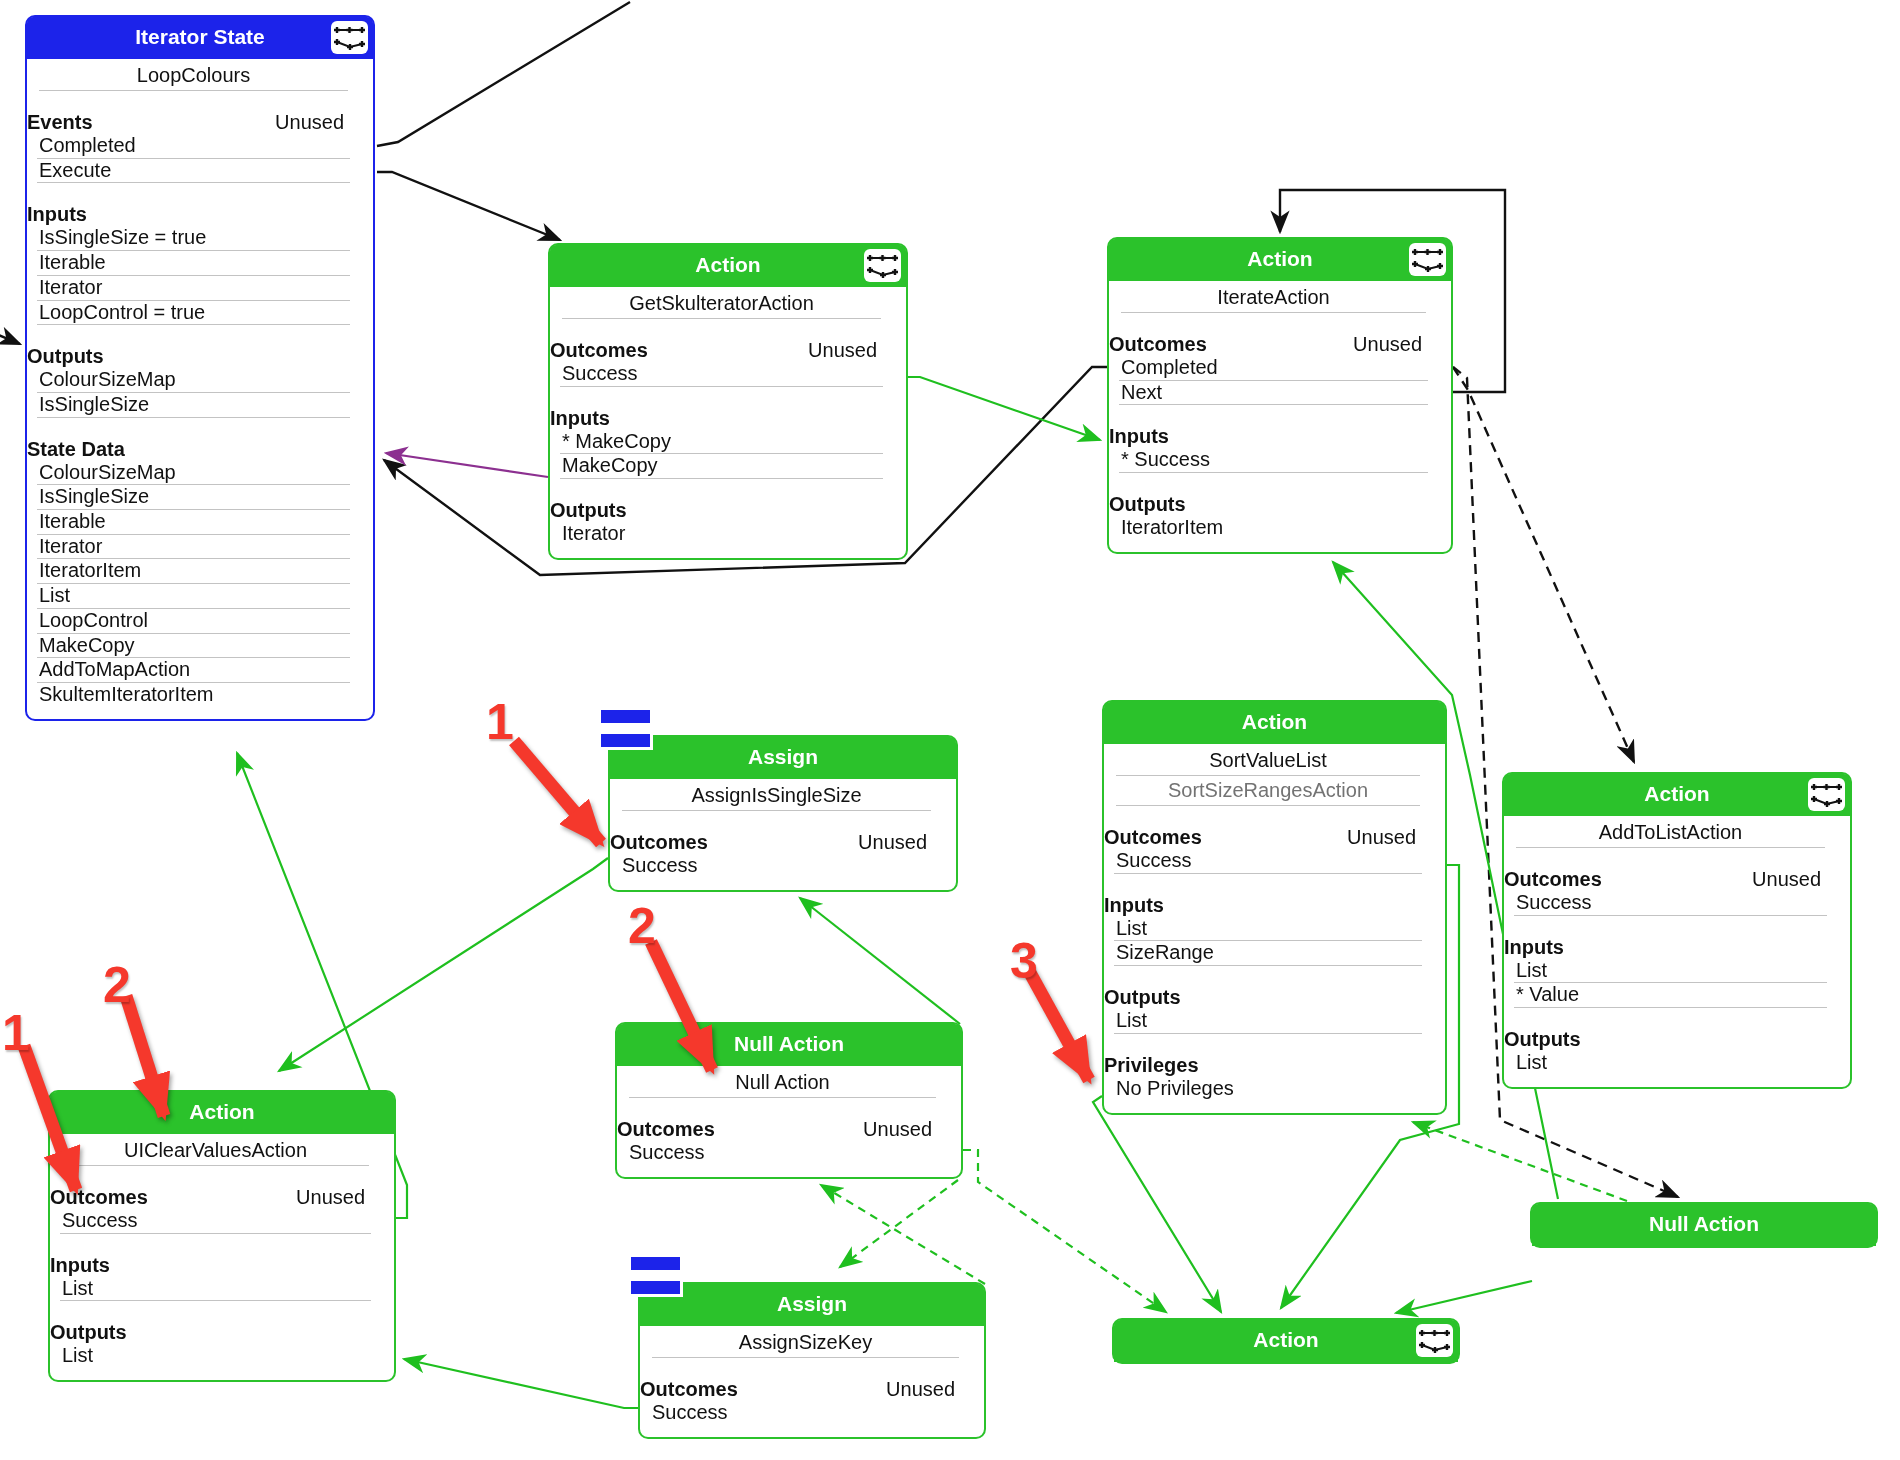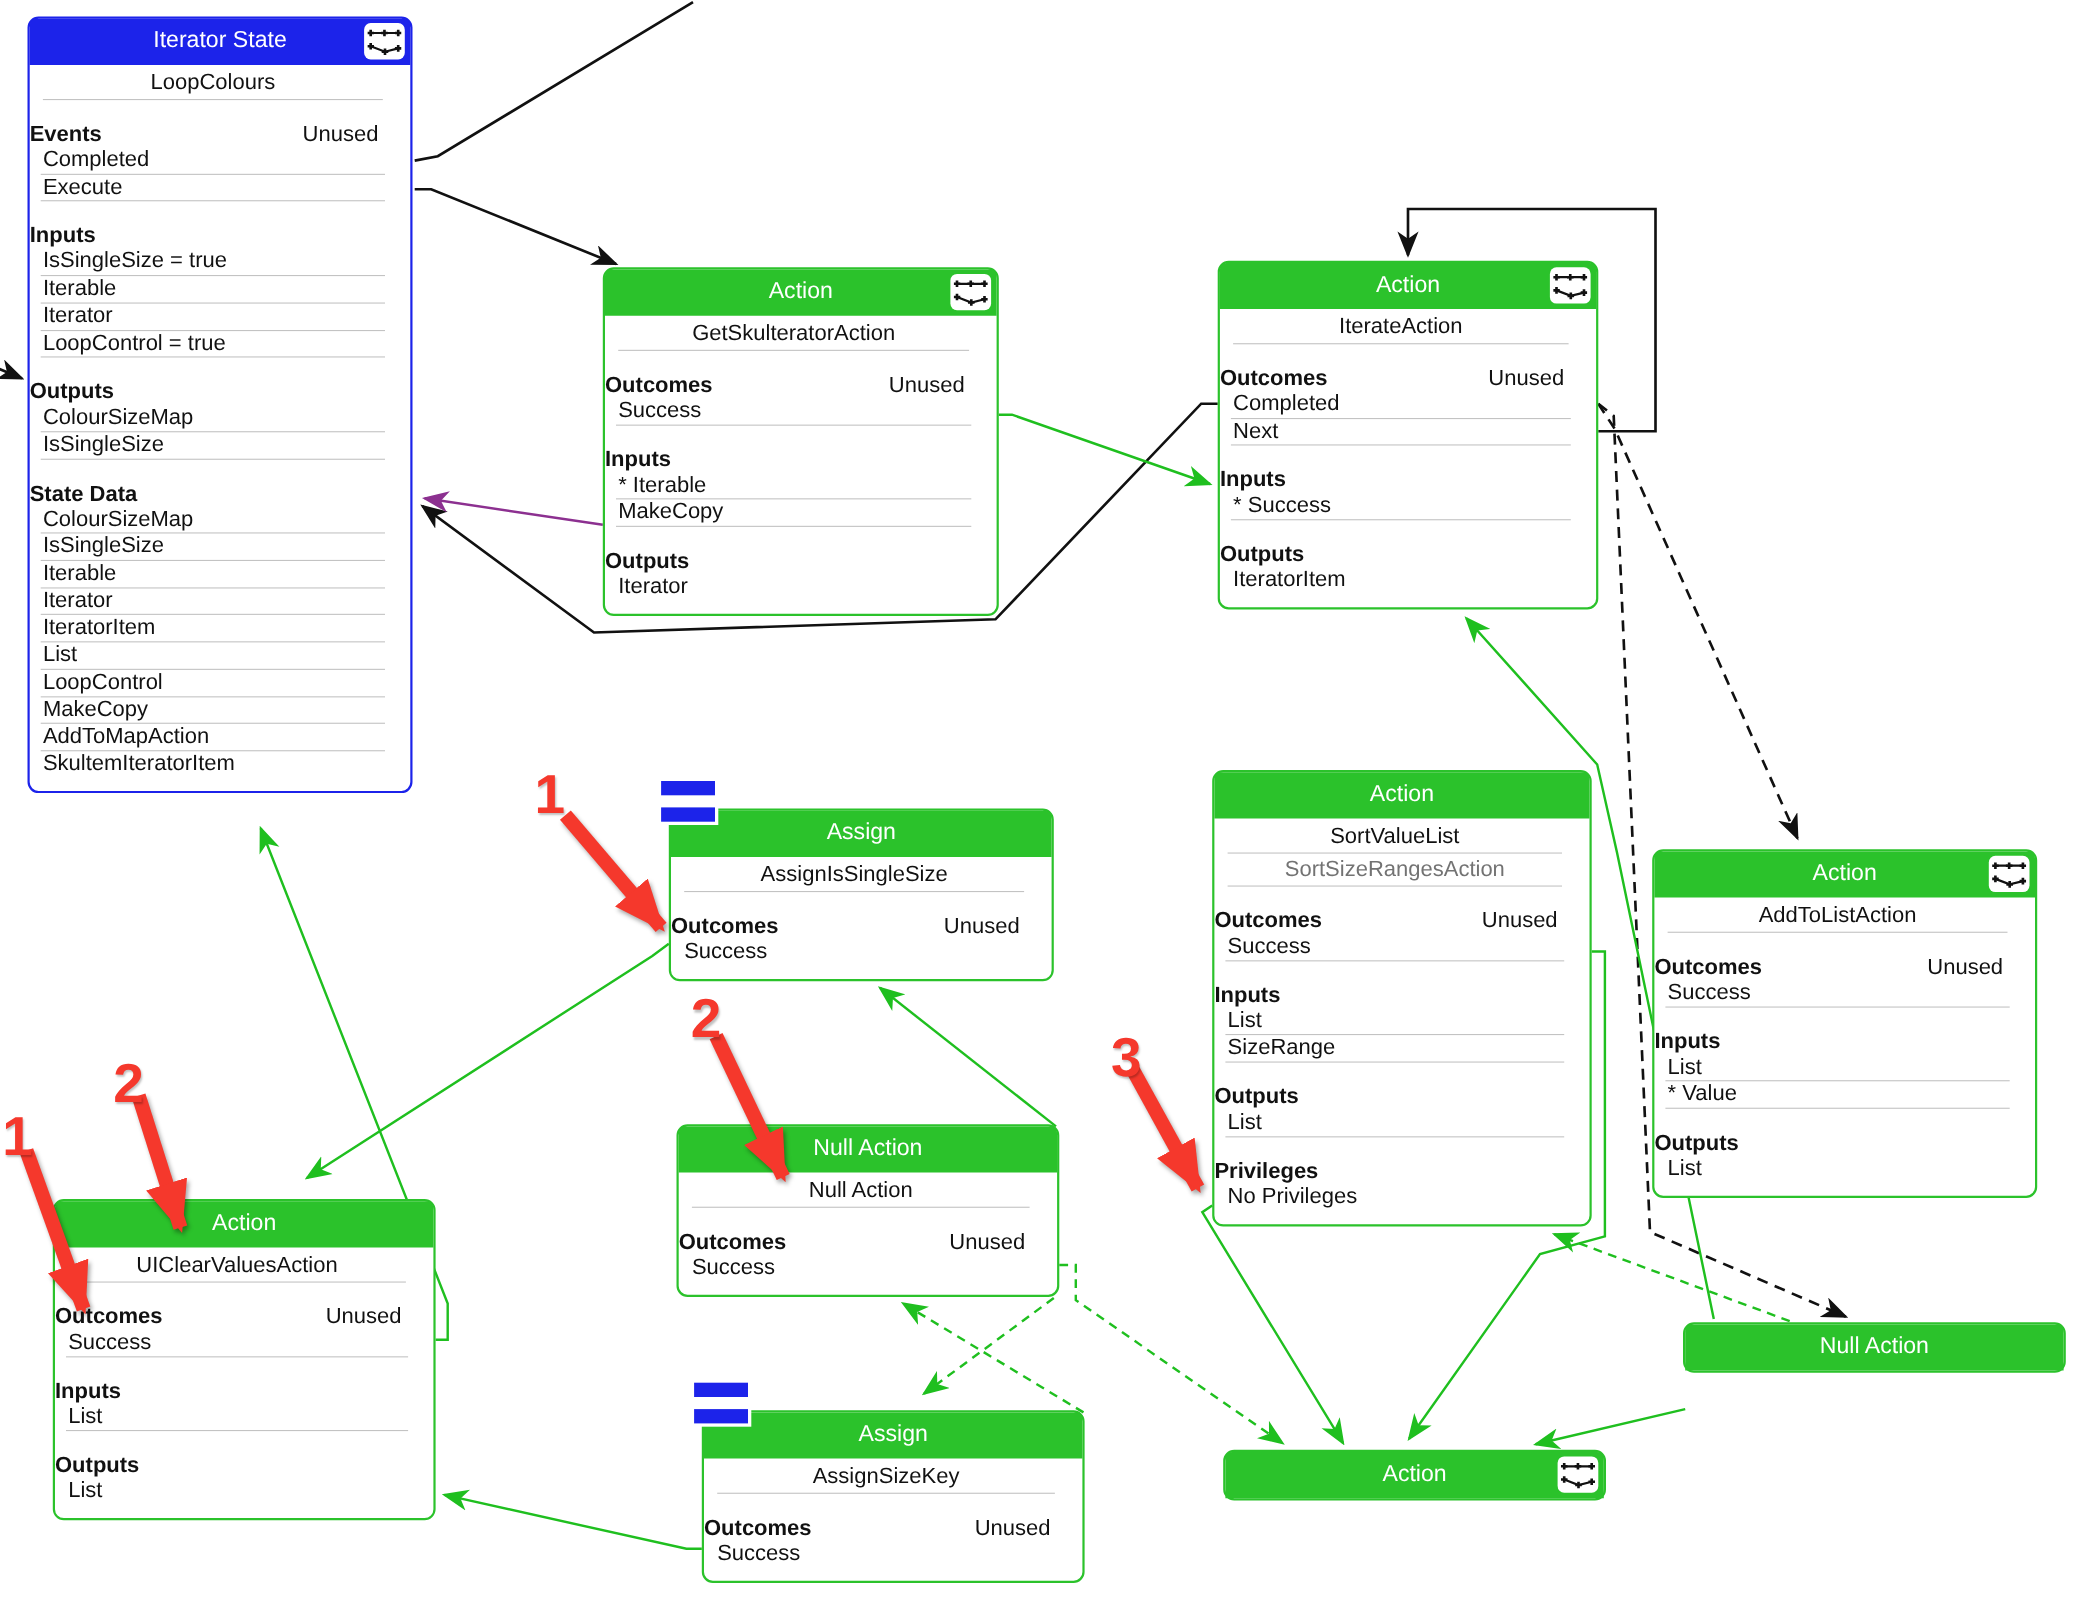--- a/index.html
+++ b/index.html
@@ -16,21 +16,21 @@
   .edge.black{stroke:#111}
   .edge.green{stroke:var(--edge-green);stroke-width:2.2px}
   .edge.purple{stroke:var(--purple);stroke-width:2.2px}
   .edge.dashed.black{stroke-dasharray:10 7}
   .edge.dashed.green{stroke-dasharray:8 6}
   .red-shaft{stroke:var(--red);stroke-width:13px}
   .node{position:absolute;background:#fff;border:2.5px solid var(--green);
         border-radius:10px;z-index:2}
   .node.blue{border-color:var(--blue)}
   .hdr{height:42px;line-height:40px;background:var(--green);text-align:center;
-       color:#fff;font-size:21px;font-weight:normal;border-radius:6px 6px 0 0;position:relative}
+       color:#fff;font-size:21px;font-weight:bold;border-radius:6px 6px 0 0;position:relative}
   .node.blue .hdr{background:var(--blue)}
   .body{padding:2px 13px 12px 0}
   .row{position:relative;font-size:20px}
   .row.name{line-height:29px;text-align:center;border-bottom:1.5px solid var(--sep);margin:0 12px}
   .row.name.gray{color:#737373}
   .row.item{line-height:23.7px;border-bottom:1.5px solid var(--sep);margin:0 10px;padding-left:2px}
   .row.item.last{border-bottom:none}
   .row.sec{margin-top:19px;line-height:24px}
   .row.sec .lbl{display:inline-block;width:50%;text-align:left;font-weight:bold}
   .row.sec .unused{position:absolute;right:16px;top:0;font-weight:normal}
@@ -134,21 +134,21 @@
             <path d="M0 19 H6 M3 16 V22" stroke="#111" stroke-width="2.4"></path>
             <path d="M13 24 H19 M16 21 V27" stroke="#111" stroke-width="2.4"></path>
             <path d="M25 21 H31 M28 18 V24" stroke="#111" stroke-width="2.4"></path>
           </svg>
         </div></div>
       <div class="body">
         <div class="row name">GetSkulteratorAction</div>
         <div class="row sec"><span class="lbl">Outcomes</span><span class="unused">Unused</span></div>
         <div class="row item">Success</div>
         <div class="row sec"><span class="lbl">Inputs</span></div>
-        <div class="row item">* Iterable</div>
+        <div class="row item">* MakeCopy</div>
         <div class="row item">MakeCopy</div>
         <div class="row sec"><span class="lbl">Outputs</span></div>
         <div class="row item last">Iterator</div>
       </div>
     </div>
     <div class="node " style="left: 1107px; top: 237px; width: 346px;">
       <div class="hdr"><span>Action</span><div class="icon-box">
           <svg width="31" height="28" viewBox="0 0 31 28">
             <path d="M3 7 H28 M3 19 L16 24 L28 21" stroke="#111" stroke-width="2" fill="none"></path>
             <path d="M0 7 H6 M3 4 V10" stroke="#111" stroke-width="2.4"></path>

